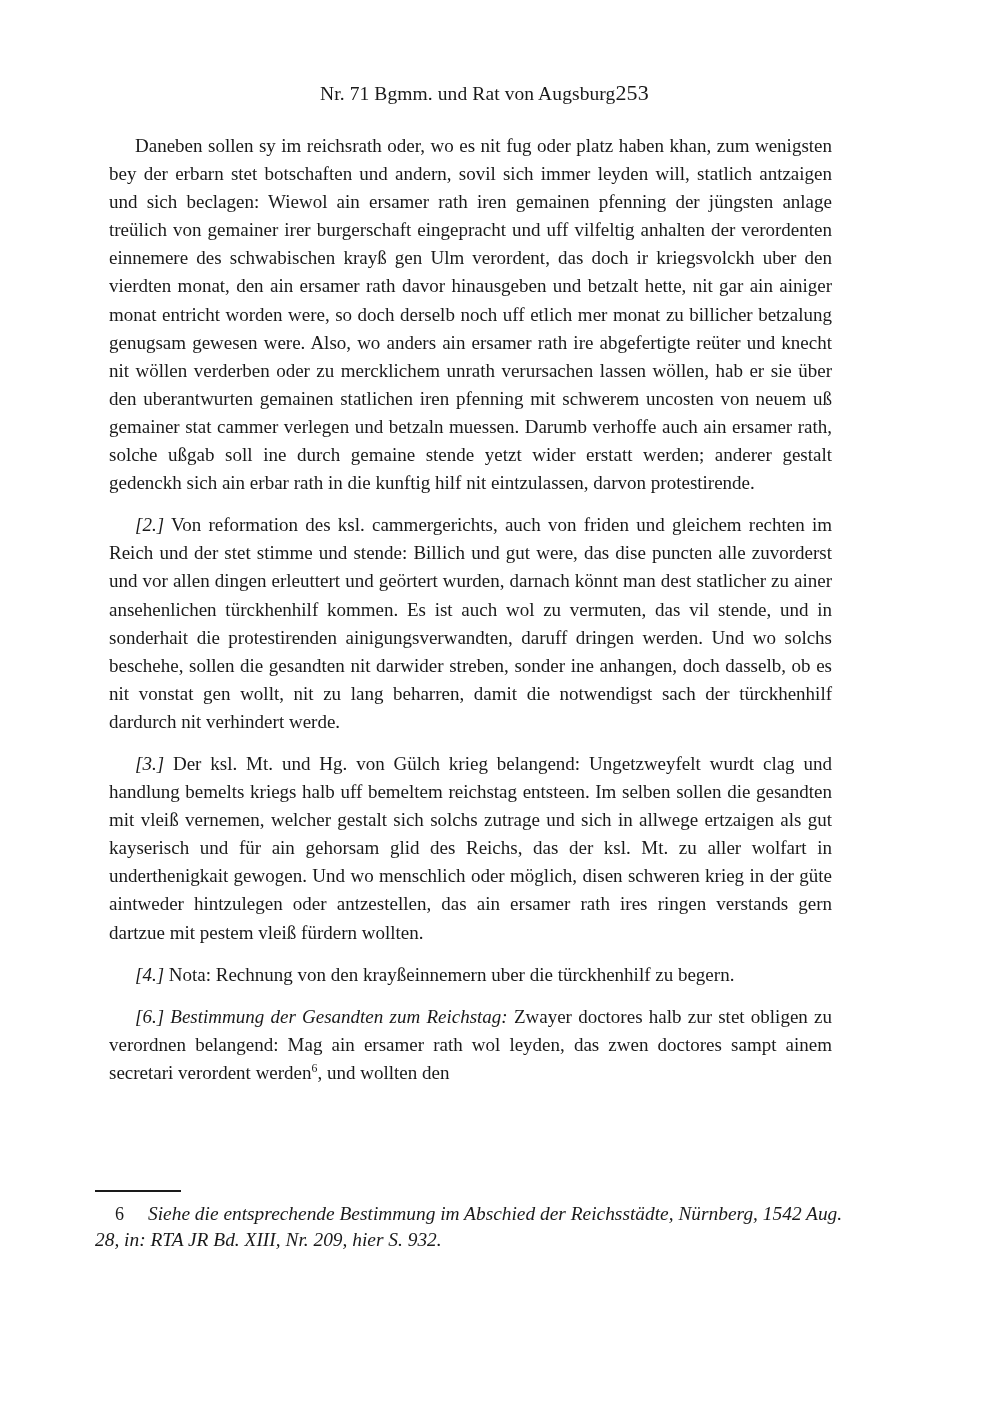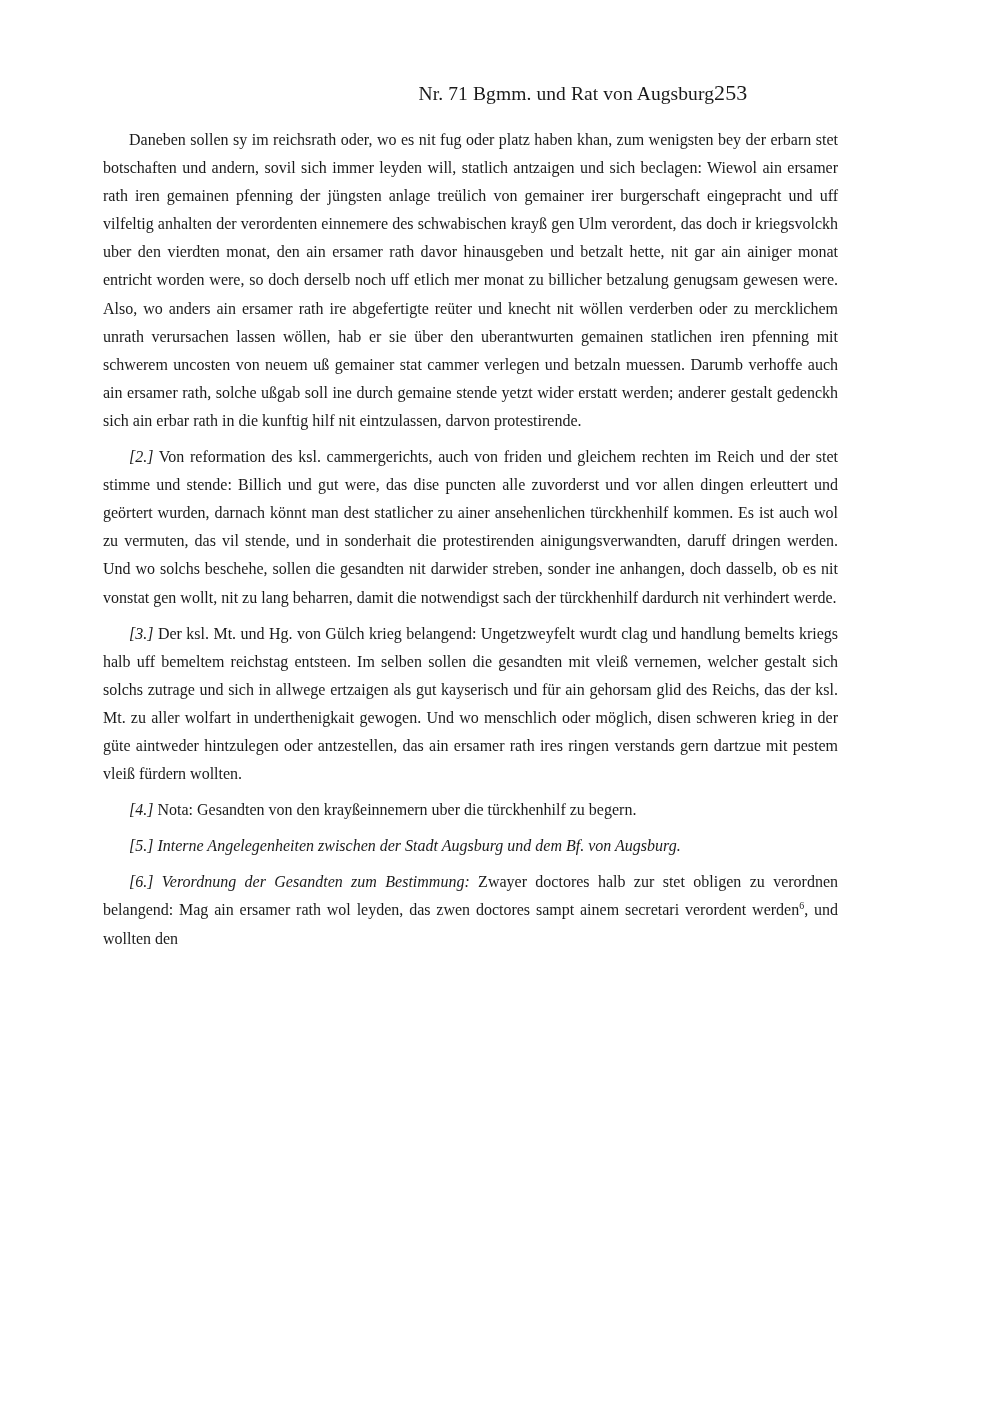--- a/index.html
+++ b/index.html
@@ -17,40 +17,40 @@
     height: 1418px;
     background: #ffffff;
     overflow: hidden;
   }
   .running-head {
     position: absolute;
     left: 95px;
     top: 80px;
     width: 751px;
     display: flex;
-    justify-content: center;
+    justify-content: flex-start;
     align-items: baseline;
     font-size: 19.5px;
     letter-spacing: 0.1px;
   }
   .running-head .rh-title {
     margin-left: 225px;
   }
   .running-head .rh-folio {
     font-size: 22px;
   }
   .textblock {
     position: absolute;
     left: 95px;
     top: 118px;
     width: 751px;
   }
   p.para {
-    margin: 8px;
-    font-size: 16px;
+    margin: 14px;
+    font-size: 19px;
     line-height: 28.1px;
     text-align: justify;
     text-justify: inter-word;
     text-indent: 26px;
     hyphens: none;
   }
   .it {
     font-style: italic;
   }
   sup.fn {
@@ -105,27 +105,30 @@
 
     <p class="para">
       <span class="it">[2.]</span><span> </span><span>Von reformation des ksl. cammergerichts, auch von friden und gleichem rechten im Reich und der stet stimme und stende: Billich und gut were, das dise puncten alle zuvorderst und vor allen dingen erleuttert und geörtert wurden, darnach könnt man dest statlicher zu ainer ansehenlichen türckhenhilf kommen. Es ist auch wol zu vermuten, das vil stende, und in sonderhait die protestirenden ainigungsverwandten, daruff dringen werden. Und wo solchs beschehe, sollen die gesandten nit darwider streben, sonder ine anhangen, doch dasselb, ob es nit vonstat gen wollt, nit zu lang beharren, damit die notwendigst sach der türckhenhilf dardurch nit verhindert werde.</span>
     </p>
 
     <p class="para">
       <span class="it">[3.]</span><span> </span><span>Der ksl. Mt. und Hg. von Gülch krieg belangend: Ungetzweyfelt wurdt clag und handlung bemelts kriegs halb uff bemeltem reichstag entsteen. Im selben sollen die gesandten mit vleiß vernemen, welcher gestalt sich solchs zutrage und sich in allwege ertzaigen als gut kayserisch und für ain gehorsam glid des Reichs, das der ksl. Mt. zu aller wolfart in underthenigkait gewogen. Und wo menschlich oder möglich, disen schweren krieg in der güte aintweder hintzulegen oder antzestellen, das ain ersamer rath ires ringen verstands gern dartzue mit pestem vleiß fürdern wollten.</span>
     </p>
 
     <p class="para">
-      <span class="it">[4.]</span><span> </span><span>Nota: Gesandten von den krayßeinnemern uber die türckhenhilf zu begern.</span>
+      <span class="it">[4.]</span><span> </span><span>Nota: Rechnung von den krayßeinnemern uber die türckhenhilf zu begern.</span>
     </p>
 
-    <p class="para">
-      <span class="it">[5.]</span><span> </span><span class="it">Interne Angelegenheiten zwischen der Stadt Augsburg und dem Bf. von Augsburg.</span>
-    </p>
 
     <p class="para">
-      <span class="it">[6.]</span><span> </span><span class="it">Verordnung der Gesandten zum Bestimmung:</span><span> Zwayer doctores halb zur stet obligen zu verordnen belangend: Mag ain ersamer rath wol leyden, das zwen doctores sampt ainem secretari verordent werden</span><sup class="fn">6</sup><span>, und wollten den</span>
+      <span class="it">[6.]</span><span> </span><span class="it">Bestimmung der Gesandten zum Reichstag:</span><span> Zwayer doctores halb zur stet obligen zu verordnen belangend: Mag ain ersamer rath wol leyden, das zwen doctores sampt ainem secretari verordent werden</span><sup class="fn">6</sup><span>, und wollten den</span>
     </p>
 
   </div>
 
+  <div class="footnote-zone">
+    <div class="fn-rule"></div>
+    <p class="fn-body">
+      <span class="fn-num">6</span><span>Siehe die entsprechende Bestimmung im Abschied der Reichsstädte, Nürnberg, 1542 Aug. 28, in: RTA JR Bd. XIII, Nr. 209, hier S. 932.</span>
+    </p>
+  </div>
 
 </div>
 
 </body></html>

